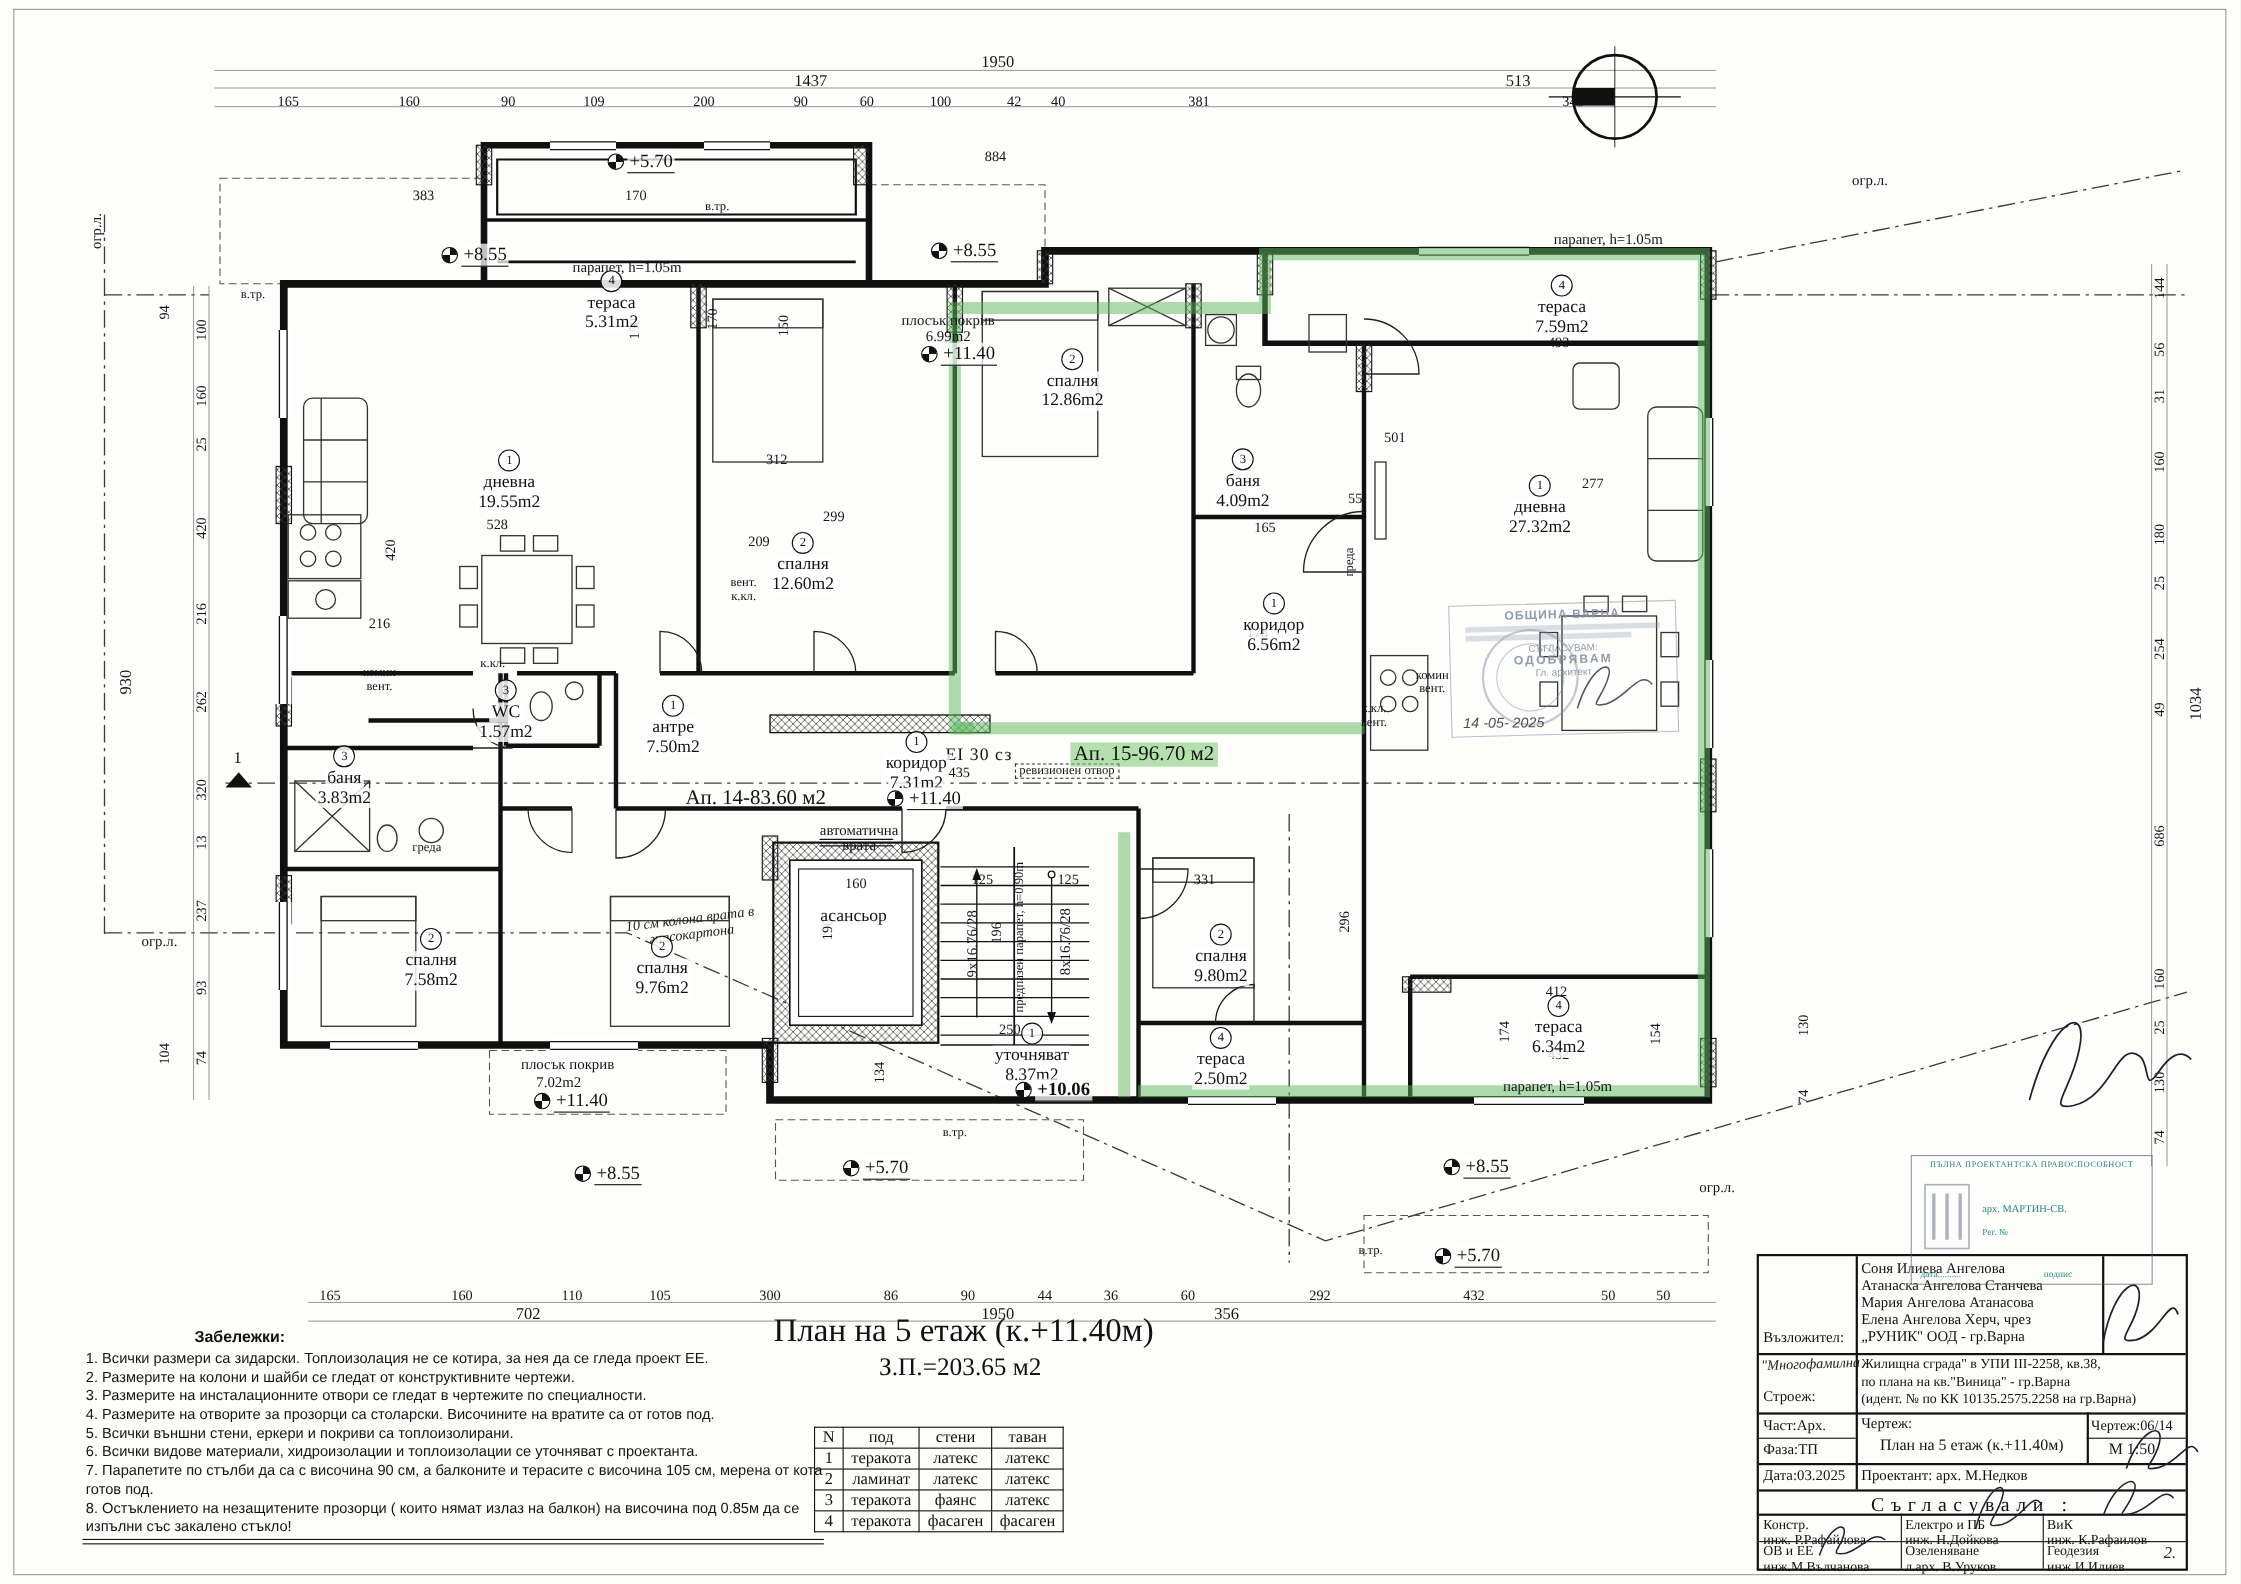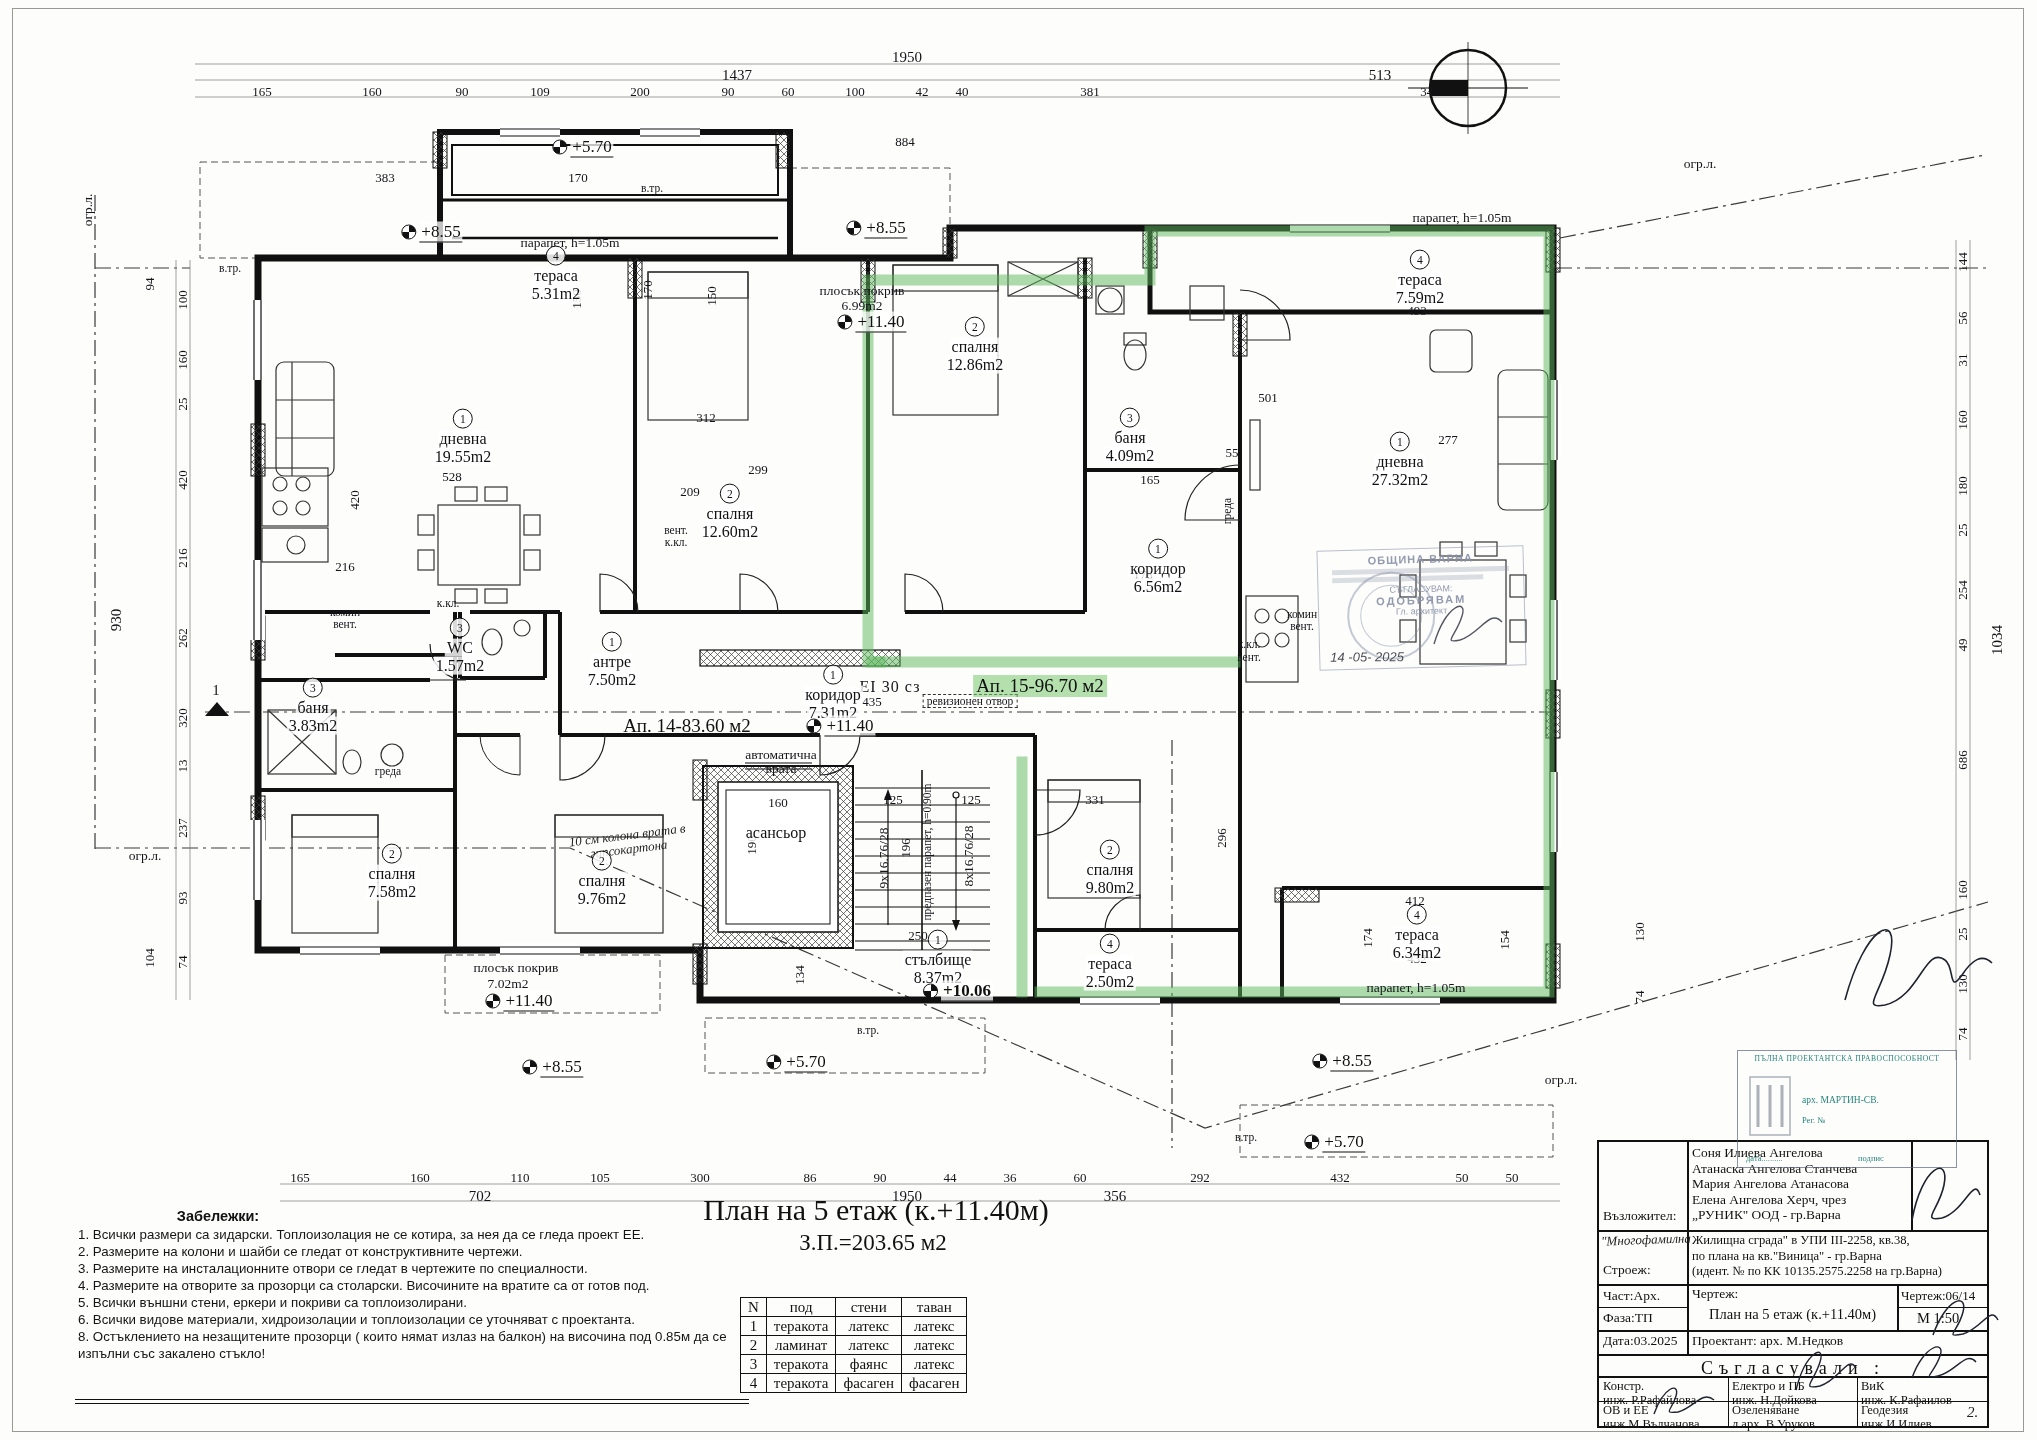--- a/index.html
+++ b/index.html
@@ -500,21 +500,21 @@
       <span class="nm">спалня</span>
       <span class="ar">9.76m2</span>
     </div>
       <div class="room" style="left: 776px; top: 833px;">
 
       <span class="nm">асансьор</span>
 
     </div>
       <div class="room" style="left: 938px; top: 958px;">
       <span class="circ">1</span>
-      <span class="nm">стълбище</span>
+      <span class="nm">уточняват</span>
       <span class="ar">8.37m2</span>
     </div>
       <div class="room" style="left: 1110px; top: 868px;">
       <span class="circ">2</span>
       <span class="nm">спалня</span>
       <span class="ar">9.80m2</span>
     </div>
       <div class="room" style="left: 1110px; top: 962px;">
       <span class="circ">4</span>
       <span class="nm">тераса</span>
@@ -586,20 +586,21 @@
 
   <div class="nhead">Забележки:</div>
   <div class="notes">
 
   <div>1. Всички размери са зидарски. Топлоизолация не се котира, за нея да се гледа проект ЕЕ.</div>
       <div>2. Размерите на колони и шайби се гледат от конструктивните чертежи.</div>
       <div>3. Размерите на инсталационните отвори се гледат в чертежите по специалности.</div>
       <div>4. Размерите на отворите за прозорци са столарски. Височините на вратите са от готов под.</div>
       <div>5. Всички външни стени, еркери и покриви са топлоизолирани.</div>
       <div>6. Всички видове материали, хидроизолации и топлоизолации се уточняват с проектанта.</div>
+      <div>7. Парапетите по стълби да са с височина 90 см, а балконите и терасите  с височина 105 см, мерена от кота готов под.</div>
       <div>8. Остъклението на незащитените прозорци  ( които нямат излаз на балкон)  на височина под 0.85м да се изпълни със закалено стъкло!</div>
     </div>
   <div class="nrule"></div>
 
   <table class="ftable">
     <tbody>
         <tr>
       <th>N</th>
       <th>под</th>
       <th>стени</th>

